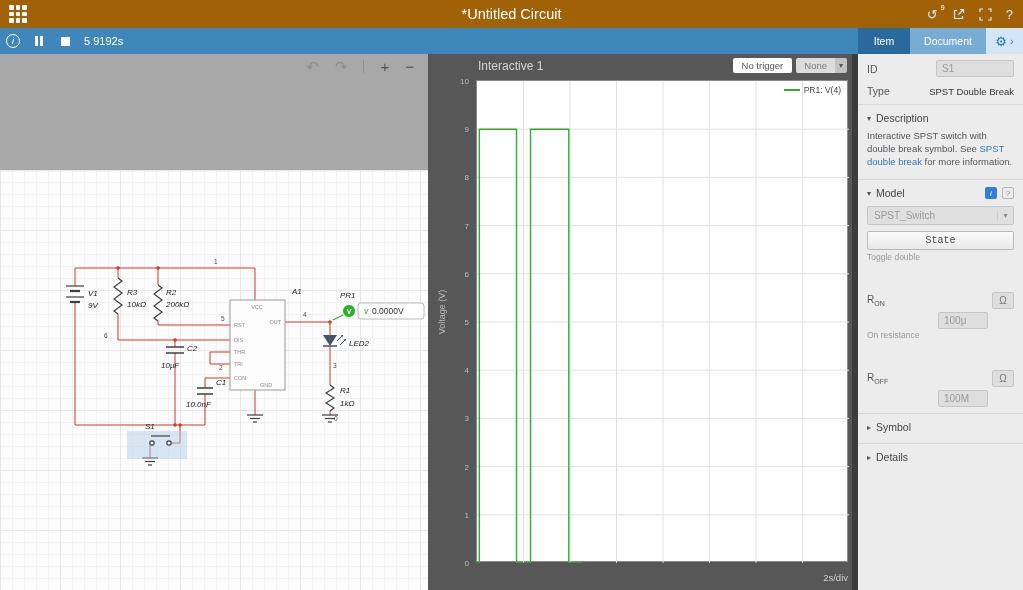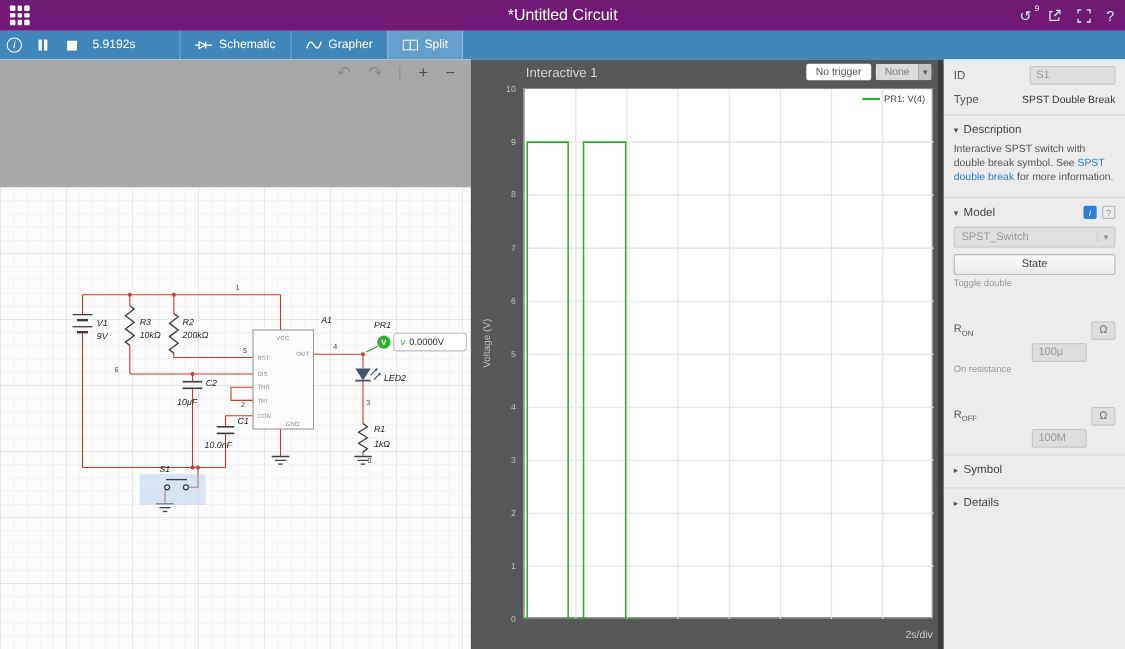--- a/index.html
+++ b/index.html
@@ -1,20 +1,20 @@
 <!DOCTYPE html>
 <html><head>
 <meta charset="utf-8">
 <style>
   * { margin:0; padding:0; box-sizing:border-box; }
   body { font-family:"Liberation Sans", sans-serif; }
   .app { position:relative; width:1023px; height:590px; overflow:hidden; background:#ececec; }
 
   
-  .hdr { position:absolute; top:0; left:0; right:0; height:28px; background:#701a75; }
+  .hdr { position:absolute; top:0; left:0; right:0; height:28px; background:#a16207; }
   .waffle { position:absolute; left:9px; top:5px; width:18px; height:18px; display:grid;
             grid-template-columns:repeat(3,1fr); grid-template-rows:repeat(3,1fr); gap:2px; cursor:pointer; }
   .waffle i { background:#fff; border-radius:1px; }
   .hdr-title { position:absolute; left:0; right:0; top:0; height:28px; line-height:28px;
                text-align:center; color:#fff; font-size:14.5px; }
   .hdr-icons { position:absolute; right:10px; top:0; height:28px; display:flex; gap:14px;
                align-items:center; color:#d9e9f6; }
   .hicon { position:relative; font-size:13px; cursor:pointer; line-height:1; }
   .hicon .badge { position:absolute; top:-4px; right:-7px; font-size:7.5px; color:#fff; }
   .hicon svg { display:block; }
@@ -106,21 +106,21 @@
   .ihelp { width:12px; height:12px; border:1px solid #b5b5b5; color:#8a8a8a; font-size:8px;
            border-radius:2px; display:flex; align-items:center; justify-content:center; cursor:pointer; }
   .idesc { padding:0 9px 6px; font-size:9.5px; line-height:1.38; color:#555; }
   .ilink { color:#2f7bb5; cursor:pointer; }
   .idd { margin:2px 9px 6px; display:flex; background:#e0e0e0; border:1px solid #c6c6c6;
          border-radius:2px; height:19px; align-items:center; cursor:pointer; }
   .idd-val { flex:1; padding:0 6px; color:#9a9a9a; font-size:10px; }
   .idd-caret { width:16px; text-align:center; color:#8a8a8a; font-size:8px; border-left:1px solid #cdcdcd; }
   .ibtn { margin:2px 9px 2px; height:19px; background:linear-gradient(#fbfbfb,#e9e9e9);
           border:1px solid #b9b9b9; border-radius:2px; display:flex; align-items:center;
-          justify-content:center; color:#444; font-size:10px; cursor:pointer; }
+          justify-content:center; color:#444; font-size:10px; cursor:pointer;font-family:Liberation Mono, monospace; }
   .icap { padding:0 9px 5px; font-size:8.5px; color:#999; }
   .rrow { display:flex; align-items:center; padding:4px 9px 1px; gap:4px; }
   .rlab { flex:1; font-size:10px; color:#555; }
   .rlab sub { font-size:7px; }
   .rval { width:50px; text-align:left;margin-top:41px; }
   .runit { width:22px; text-align:center; color:#777; }
 </style>
 </head>
 <body>
 
@@ -172,45 +172,29 @@
         <span class="pause">
             <i></i>
             <i></i>
           </span>
       </span>
       <span class="simbtn">
         <span class="stop"></span>
       </span>
       <span class="time">5.9192s</span>
     </div>
-    <div class="tabs">
-      <div class="tab">
-        <svg width="16" height="10" viewBox="0 0 16 10" fill="none" stroke="#fff" stroke-width="1.1">
-          <path d="M0 5 H4"></path>
-            <path d="M4 2 L10 5 L4 8 Z"></path>
-            <path d="M10 2 V8"></path>
-            <path d="M10 5 H16"></path>
-        </svg>
-        <span>Schematic</span>
+
+    <div class="insp-tabs">
+      <div class="itab item">Item</div>
+      <div class="itab doc">Document</div>
+      <div class="itab gear">
+        <span>⚙</span>
+        <span class="chev">›</span>
       </div>
-      <div class="tab">
-        <svg width="15" height="10" viewBox="0 0 15 10" fill="none" stroke="#fff" stroke-width="1.2">
-          <path d="M1 8 C3 1, 5 1, 7.5 5 C10 9, 12 9, 14 2"></path>
-        </svg>
-        <span>Grapher</span>
-      </div>
-      <div class="tab active">
-        <svg width="14" height="10" viewBox="0 0 14 10" fill="none" stroke="#fff" stroke-width="1.1">
-          <rect x="0.5" y="0.5" width="13" height="9"></rect>
-            <path d="M7 0.5 V9.5"></path>
-        </svg>
-        <span>Split</span>
-      </div>
-    </div>
-
+    </div>
   </div>
 
   <div class="schem">
     <div class="offsheet"></div>
     <div class="sheet"></div>
     <div class="schem-tools">
       <span class="dim">↶</span>
       <span class="dim">↷</span>
       <span class="vsep"></span>
       <span>+</span>

